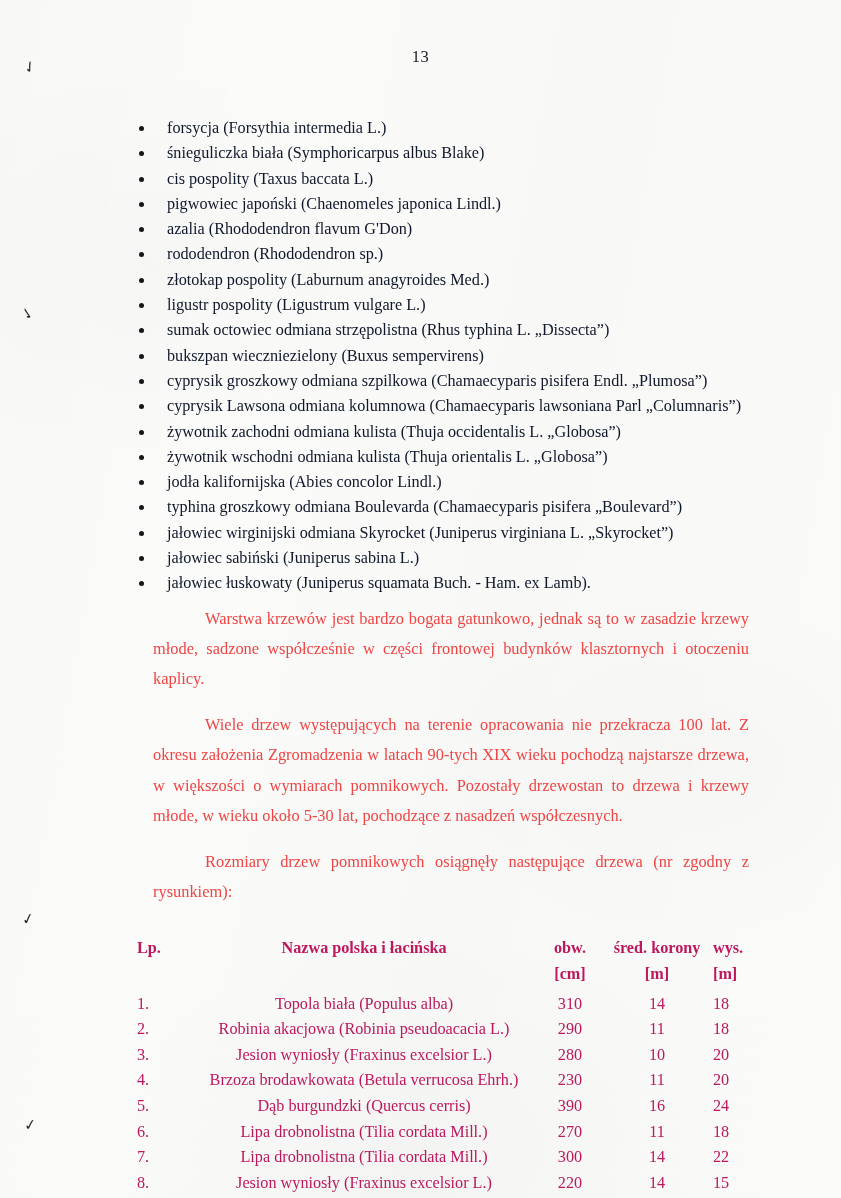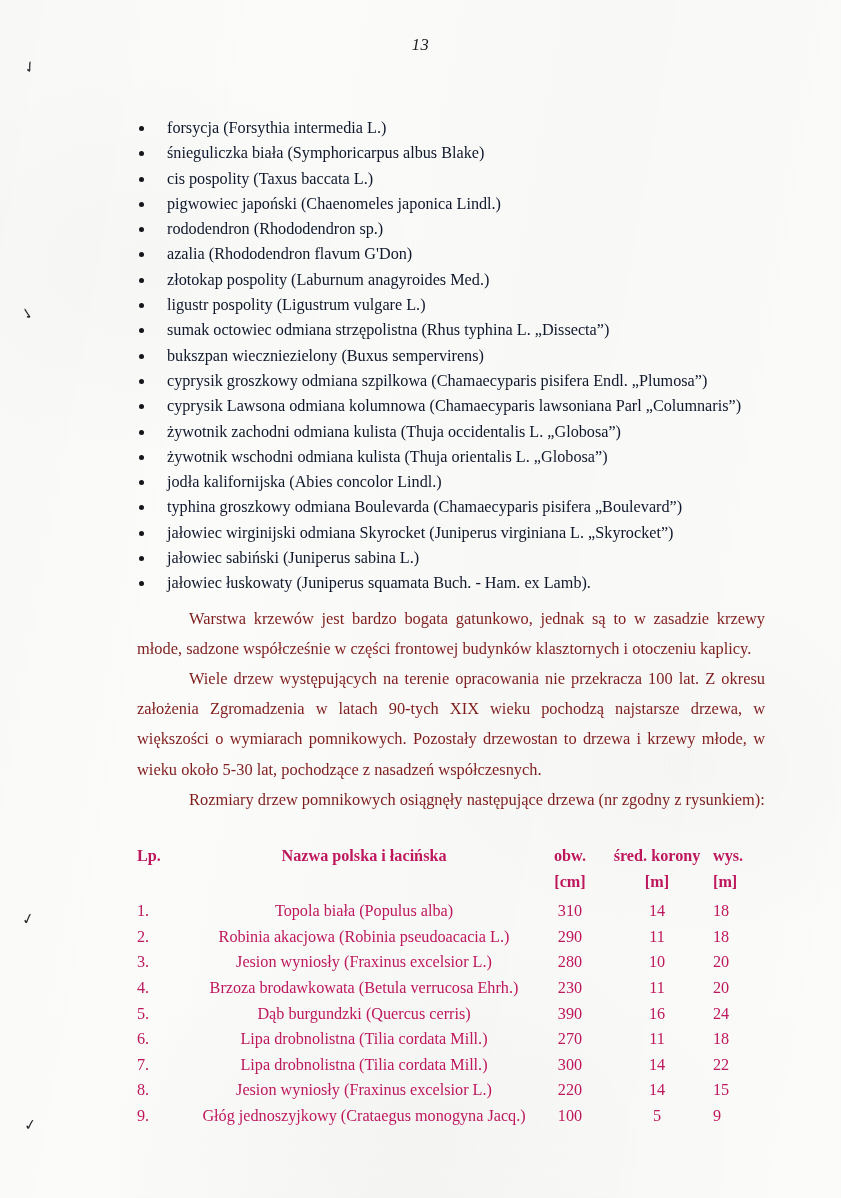--- a/index.html
+++ b/index.html
@@ -38,29 +38,28 @@
     pointer-events: none;
     opacity: 0.5;
     background-image:
       repeating-linear-gradient(0deg, rgba(0,0,0,0.012) 0px, rgba(0,0,0,0) 1px, rgba(0,0,0,0) 3px),
       repeating-linear-gradient(90deg, rgba(0,0,0,0.01) 0px, rgba(0,0,0,0) 1px, rgba(0,0,0,0) 4px);
     z-index: 4;
   }
 
   .page-number {
     position: absolute;
-    top: 35px;
+    top: 47px;
     left: 0;
     width: 841px;
     text-align: center;
     font-size: 16.5px;
     color: #202024;
     letter-spacing: 0.4px;
     z-index: 5;
-    font-style: italic;
   }
 
   .content {
     position: absolute;
     left: 137px;
     top: 116px;
     width: 628px;
     z-index: 5;
   }
 
@@ -83,26 +82,26 @@
     left: 2px;
     top: 10px;
     width: 5px;
     height: 5px;
     border-radius: 50%;
     background: #15151a;
   }
 
   
   p.body-par {
-    margin: 0;
+    margin: 16px;
     font-size: 16.4px;
     line-height: 30.2px;
     text-align: justify;
     text-indent: 52px;
-    color: #7f1d1d;
+    color: #ef4444;
   }
   p.first-par { margin-top: 7px; }
   p.second-par { margin-top: 0px; }
   p.third-par { margin-top: 0px; }
 
   
   table.trees {
     margin-top: 29px;
     border-collapse: collapse;
     width: 628px;
@@ -159,22 +158,22 @@
   <span class="mark mark-3">✓</span>
   <span class="mark mark-4">✓</span>
 
   <div class="content">
 
     <ul class="species-list">
       <li><span class="bullet"></span><span>forsycja (Forsythia intermedia L.)</span></li>
       <li><span class="bullet"></span><span>śnieguliczka biała (Symphoricarpus albus Blake)</span></li>
       <li><span class="bullet"></span><span>cis pospolity (Taxus baccata L.)</span></li>
       <li><span class="bullet"></span><span>pigwowiec japoński (Chaenomeles japonica Lindl.)</span></li>
+      <li><span class="bullet"></span><span>azalia (Rhododendron flavum G'Don)</span></li>
       <li><span class="bullet"></span><span>rododendron (Rhododendron sp.)</span></li>
-      <li><span class="bullet"></span><span>azalia (Rhododendron flavum G'Don)</span></li>
       <li><span class="bullet"></span><span>złotokap pospolity (Laburnum anagyroides Med.)</span></li>
       <li><span class="bullet"></span><span>ligustr pospolity (Ligustrum vulgare L.)</span></li>
       <li><span class="bullet"></span><span>sumak octowiec odmiana strzępolistna (Rhus typhina L. „Dissecta”)</span></li>
       <li><span class="bullet"></span><span>bukszpan wieczniezielony (Buxus sempervirens)</span></li>
       <li><span class="bullet"></span><span>cyprysik groszkowy odmiana szpilkowa (Chamaecyparis pisifera Endl. „Plumosa”)</span></li>
       <li><span class="bullet"></span><span>cyprysik Lawsona odmiana kolumnowa (Chamaecyparis lawsoniana Parl „Columnaris”)</span></li>
       <li><span class="bullet"></span><span>żywotnik zachodni odmiana kulista (Thuja occidentalis L. „Globosa”)</span></li>
       <li><span class="bullet"></span><span>żywotnik wschodni odmiana kulista (Thuja orientalis L. „Globosa”)</span></li>
       <li><span class="bullet"></span><span>jodła kalifornijska (Abies concolor Lindl.)</span></li>
       <li><span class="bullet"></span><span>typhina groszkowy odmiana Boulevarda (Chamaecyparis pisifera „Boulevard”)</span></li>

